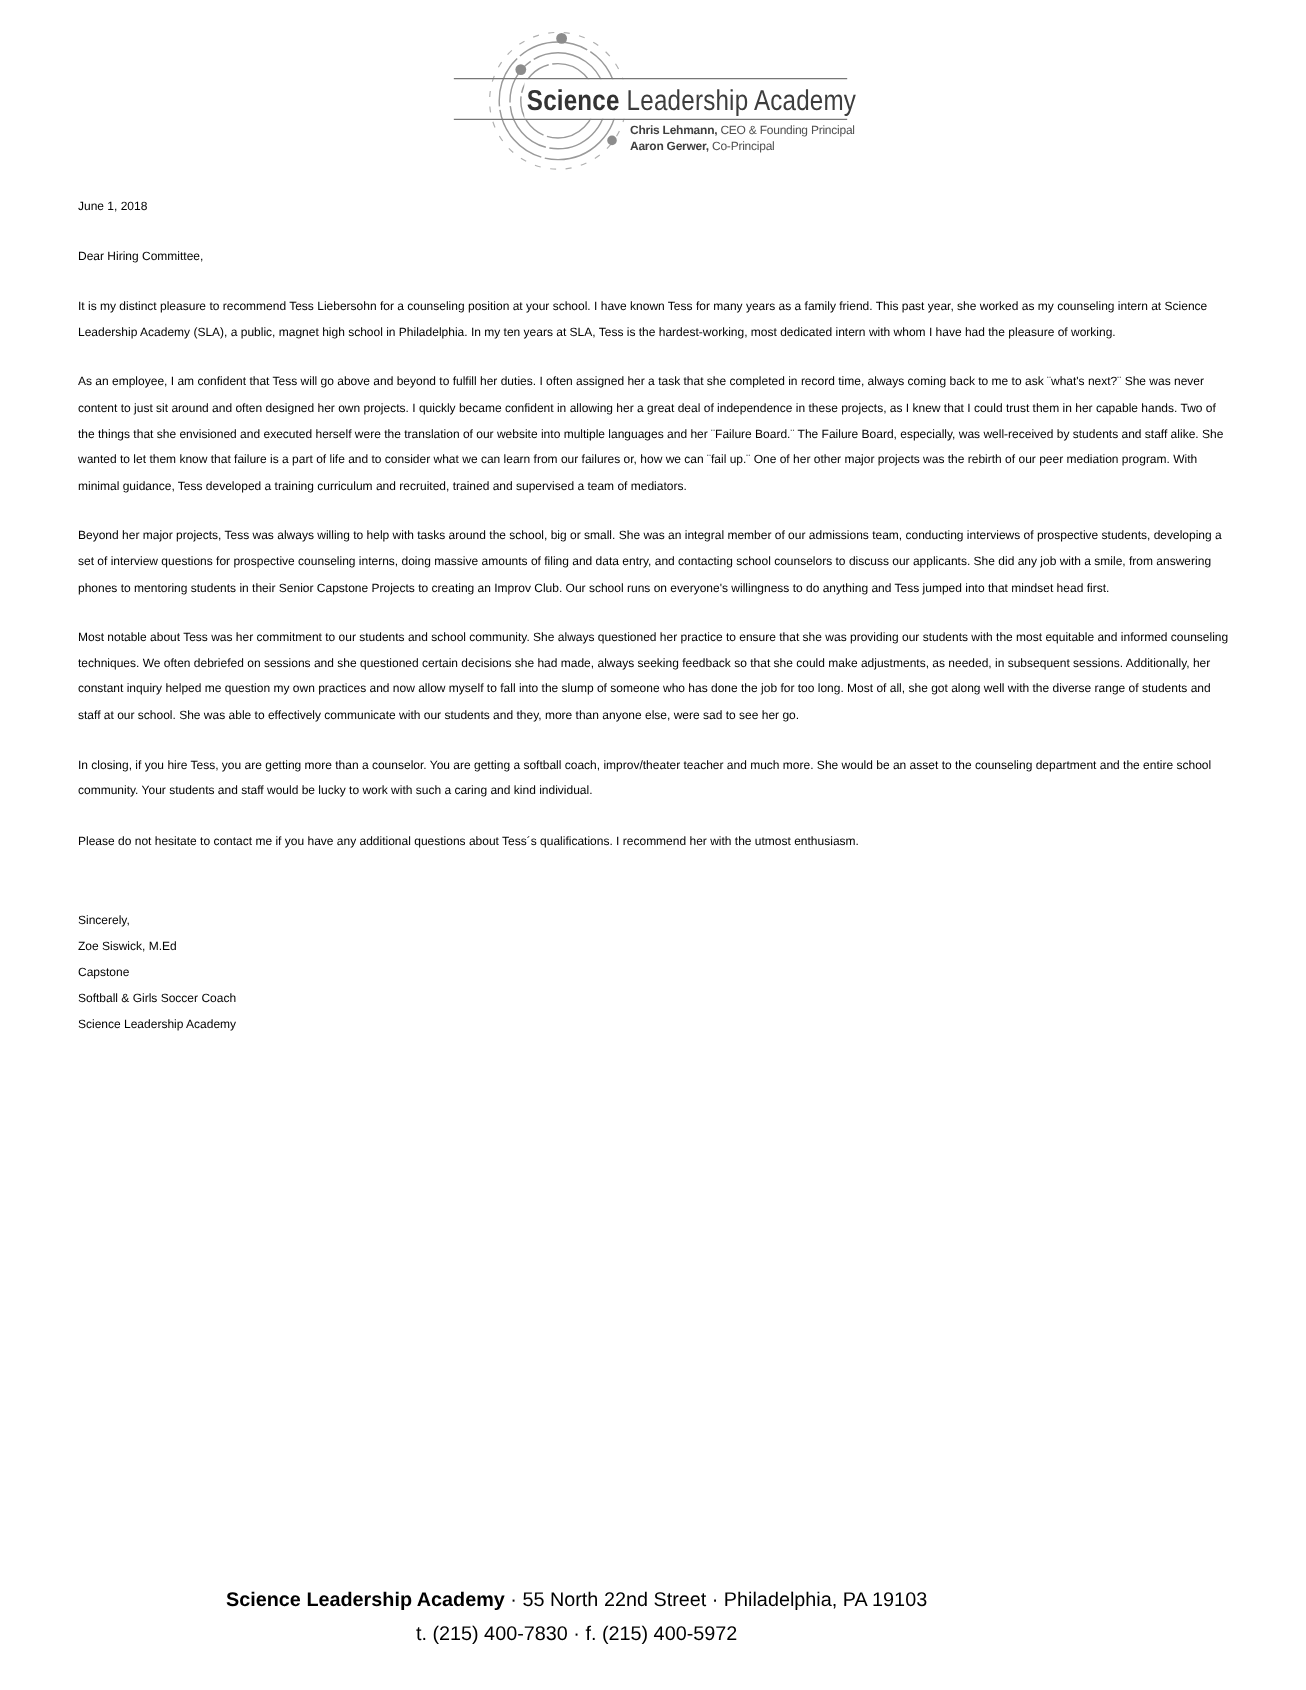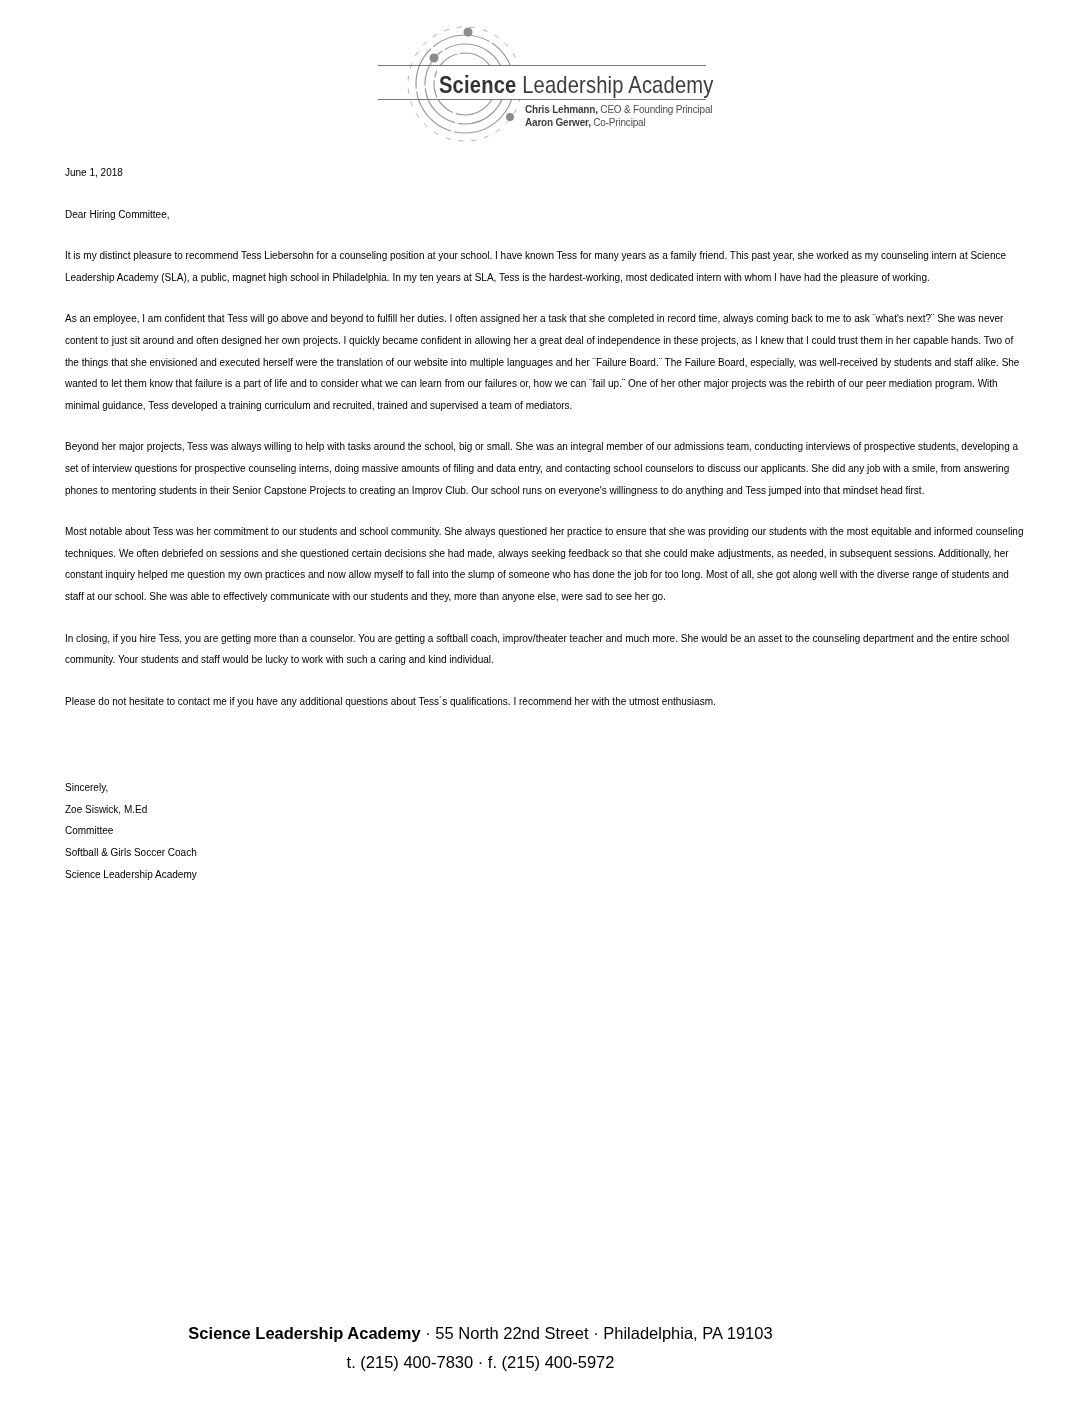--- a/index.html
+++ b/index.html
@@ -51,21 +51,21 @@
   .letter-body {
     position: absolute;
     left: 65px; top: 162px;
     width: 961px;
     font-size: 10px;
     line-height: 21.6px;
     color: #000;
   }
   .letter-body p { margin: 20px 0 0 0; }
   .letter-body p.date { margin-top: 0; }
-  .signature-block { margin-top: 65px; }
+  .signature-block { margin-top: 45px; }
   .signature-block p { margin: 0; }
 
   
   .letter-footer {
     position: absolute;
     left: 0; top: 1322px;
     width: 961px;
     text-align: center;
     font-size: 16.5px;
     line-height: 22px;
@@ -112,21 +112,21 @@
     <p>It is my distinct pleasure to recommend Tess Liebersohn for a counseling position at your school. I have known Tess for many years as a family friend. This past year, she worked as my counseling intern at Science Leadership Academy (SLA), a public, magnet high school in Philadelphia. In my ten years at SLA, Tess is the hardest-working, most dedicated intern with whom I have had the pleasure of working.</p>
     <p>As an employee, I am confident that Tess will go above and beyond to fulfill her duties. I often assigned her a task that she completed in record time, always coming back to me to ask ¨what's next?¨ She was never content to just sit around and often designed her own projects. I quickly became confident in allowing her a great deal of independence in these projects, as I knew that I could trust them in her capable hands. Two of the things that she envisioned and executed herself were the translation of our website into multiple languages and her ¨Failure Board.¨ The Failure Board, especially, was well-received by students and staff alike. She wanted to let them know that failure is a part of life and to consider what we can learn from our failures or, how we can ¨fail up.¨ One of her other major projects was the rebirth of our peer mediation program. With minimal guidance, Tess developed a training curriculum and recruited, trained and supervised a team of mediators.</p>
     <p>Beyond her major projects, Tess was always willing to help with tasks around the school, big or small. She was an integral member of our admissions team, conducting interviews of prospective students, developing a set of interview questions for prospective counseling interns, doing massive amounts of filing and data entry, and contacting school counselors to discuss our applicants. She did any job with a smile, from answering phones to mentoring students in their Senior Capstone Projects to creating an Improv Club. Our school runs on everyone's willingness to do anything and Tess jumped into that mindset head first.</p>
     <p>Most notable about Tess was her commitment to our students and school community. She always questioned her practice to ensure that she was providing our students with the most equitable and informed counseling techniques. We often debriefed on sessions and she questioned certain decisions she had made, always seeking feedback so that she could make adjustments, as needed, in subsequent sessions. Additionally, her constant inquiry helped me question my own practices and now allow myself to fall into the slump of someone who has done the job for too long. Most of all, she got along well with the diverse range of students and staff at our school. She was able to effectively communicate with our students and they, more than anyone else, were sad to see her go.</p>
     <p>In closing, if you hire Tess, you are getting more than a counselor. You are getting a softball coach, improv/theater teacher and much more. She would be an asset to the counseling department and the entire school community. Your students and staff would be lucky to work with such a caring and kind individual.</p>
     <p>Please do not hesitate to contact me if you have any additional questions about Tess´s qualifications. I recommend her with the utmost enthusiasm.</p>
 
     <div class="signature-block">
       <p>Sincerely,</p>
       <p>Zoe Siswick, M.Ed</p>
-      <p>Committee</p>
+      <p>Capstone</p>
       <p>Softball &amp; Girls Soccer Coach</p>
       <p>Science Leadership Academy</p>
     </div>
   </main>
 
   <footer class="letter-footer">
     <div class="address-line"><span class="org">Science Leadership Academy</span><span> · 55 North 22nd Street  · Philadelphia, PA 19103</span></div>
     <div class="phone-line">t. (215) 400-7830 · f. (215) 400-5972</div>
   </footer>
 

